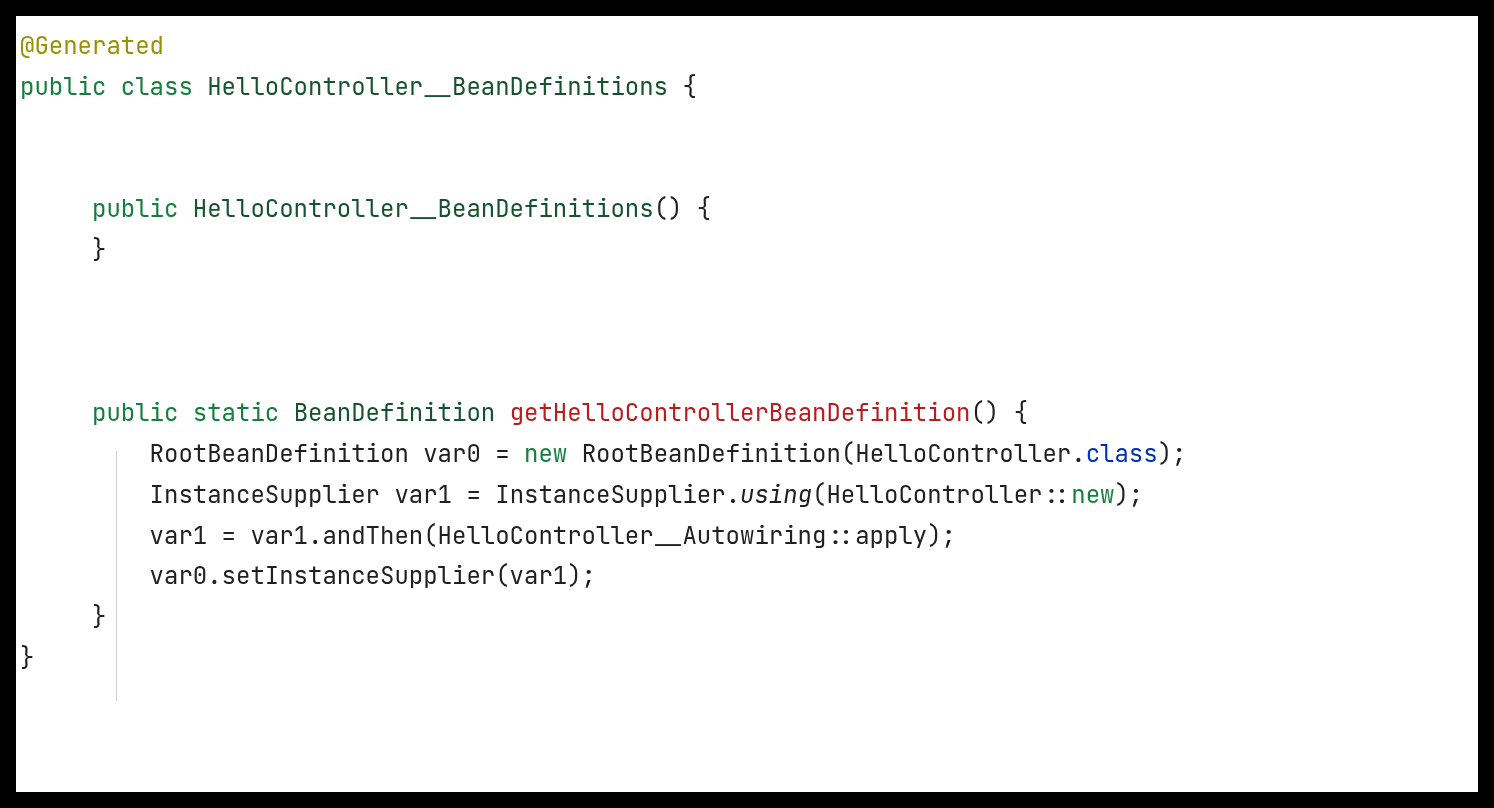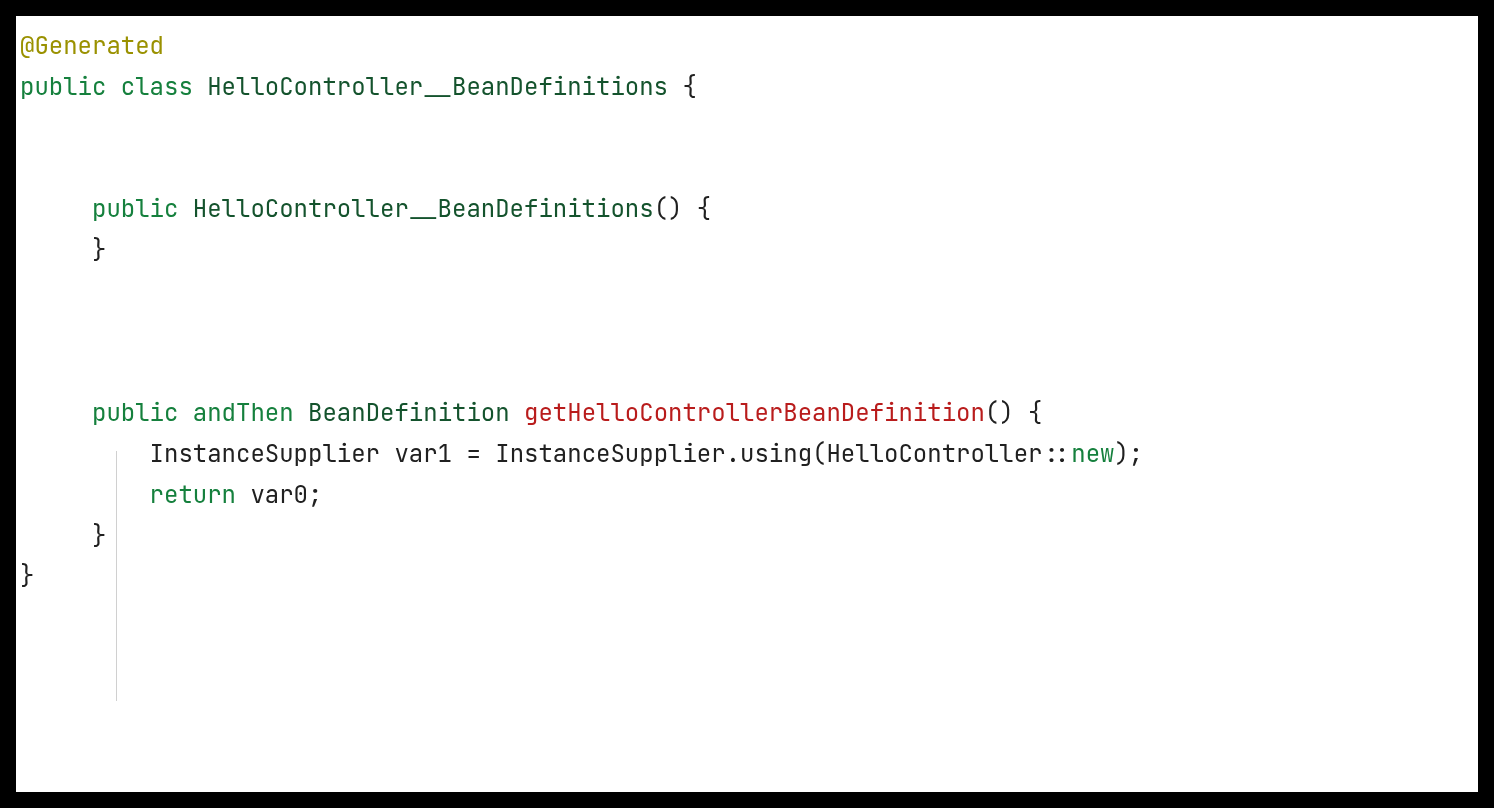--- a/index.html
+++ b/index.html
@@ -35,20 +35,21 @@
     .class-name {
       color: #14532d;
     }
     .method-name {
       color: #b91c1c;
     }
     .class-ref {
       color: #0033b3;
     }
     .italic {
+      font-style: italic;
       text-align: center;
     }
     .indent-guide {
       position: absolute;
       left: 100px;
       width: 1px;
       background: #d0d0d0;
     }
   </style>
 </head>
@@ -65,25 +66,27 @@
   <div class="code-line"> </div>
 
   <div class="code-line">     <span class="keyword">public</span> <span class="class-name">HelloController__BeanDefinitions</span>() {</div>
 
   <div class="code-line">     }</div>
 
   <div class="code-line"> </div>
   <div class="code-line"> </div>
   <div class="code-line"> </div>
 
-  <div class="code-line">     <span class="keyword">public</span> <span class="keyword">andThen</span> <span class="class-name">BeanDefinition</span> <span class="method-name">getHelloControllerBeanDefinition</span>() {</div>
+  <div class="code-line">     <span class="keyword">public</span> <span class="keyword">static</span> <span class="class-name">BeanDefinition</span> <span class="method-name">getHelloControllerBeanDefinition</span>() {</div>
 
+  <div class="code-line">         <span>RootBeanDefinition</span> <span>var0</span> = <span class="keyword">new</span> <span>RootBeanDefinition</span>(<span>HelloController</span>.<span class="class-ref">class</span>);</div>
 
   <div class="code-line">         <span>InstanceSupplier</span> <span>var1</span> = <span>InstanceSupplier</span>.<span class="italic">using</span>(<span>HelloController</span>::<span class="keyword">new</span>);</div>
 
+  <div class="code-line">         <span>var1 = var1.andThen(HelloController__Autowiring::apply);</span></div>
 
+  <div class="code-line">         <span>var0.setInstanceSupplier(var1);</span></div>
 
-  <div class="code-line">         <span class="keyword">return</span> <span>var0</span>;</div>
 
   <div class="code-line">     }</div>
 
   <div class="code-line">}</div>
 </div>
 
 </body></html>

